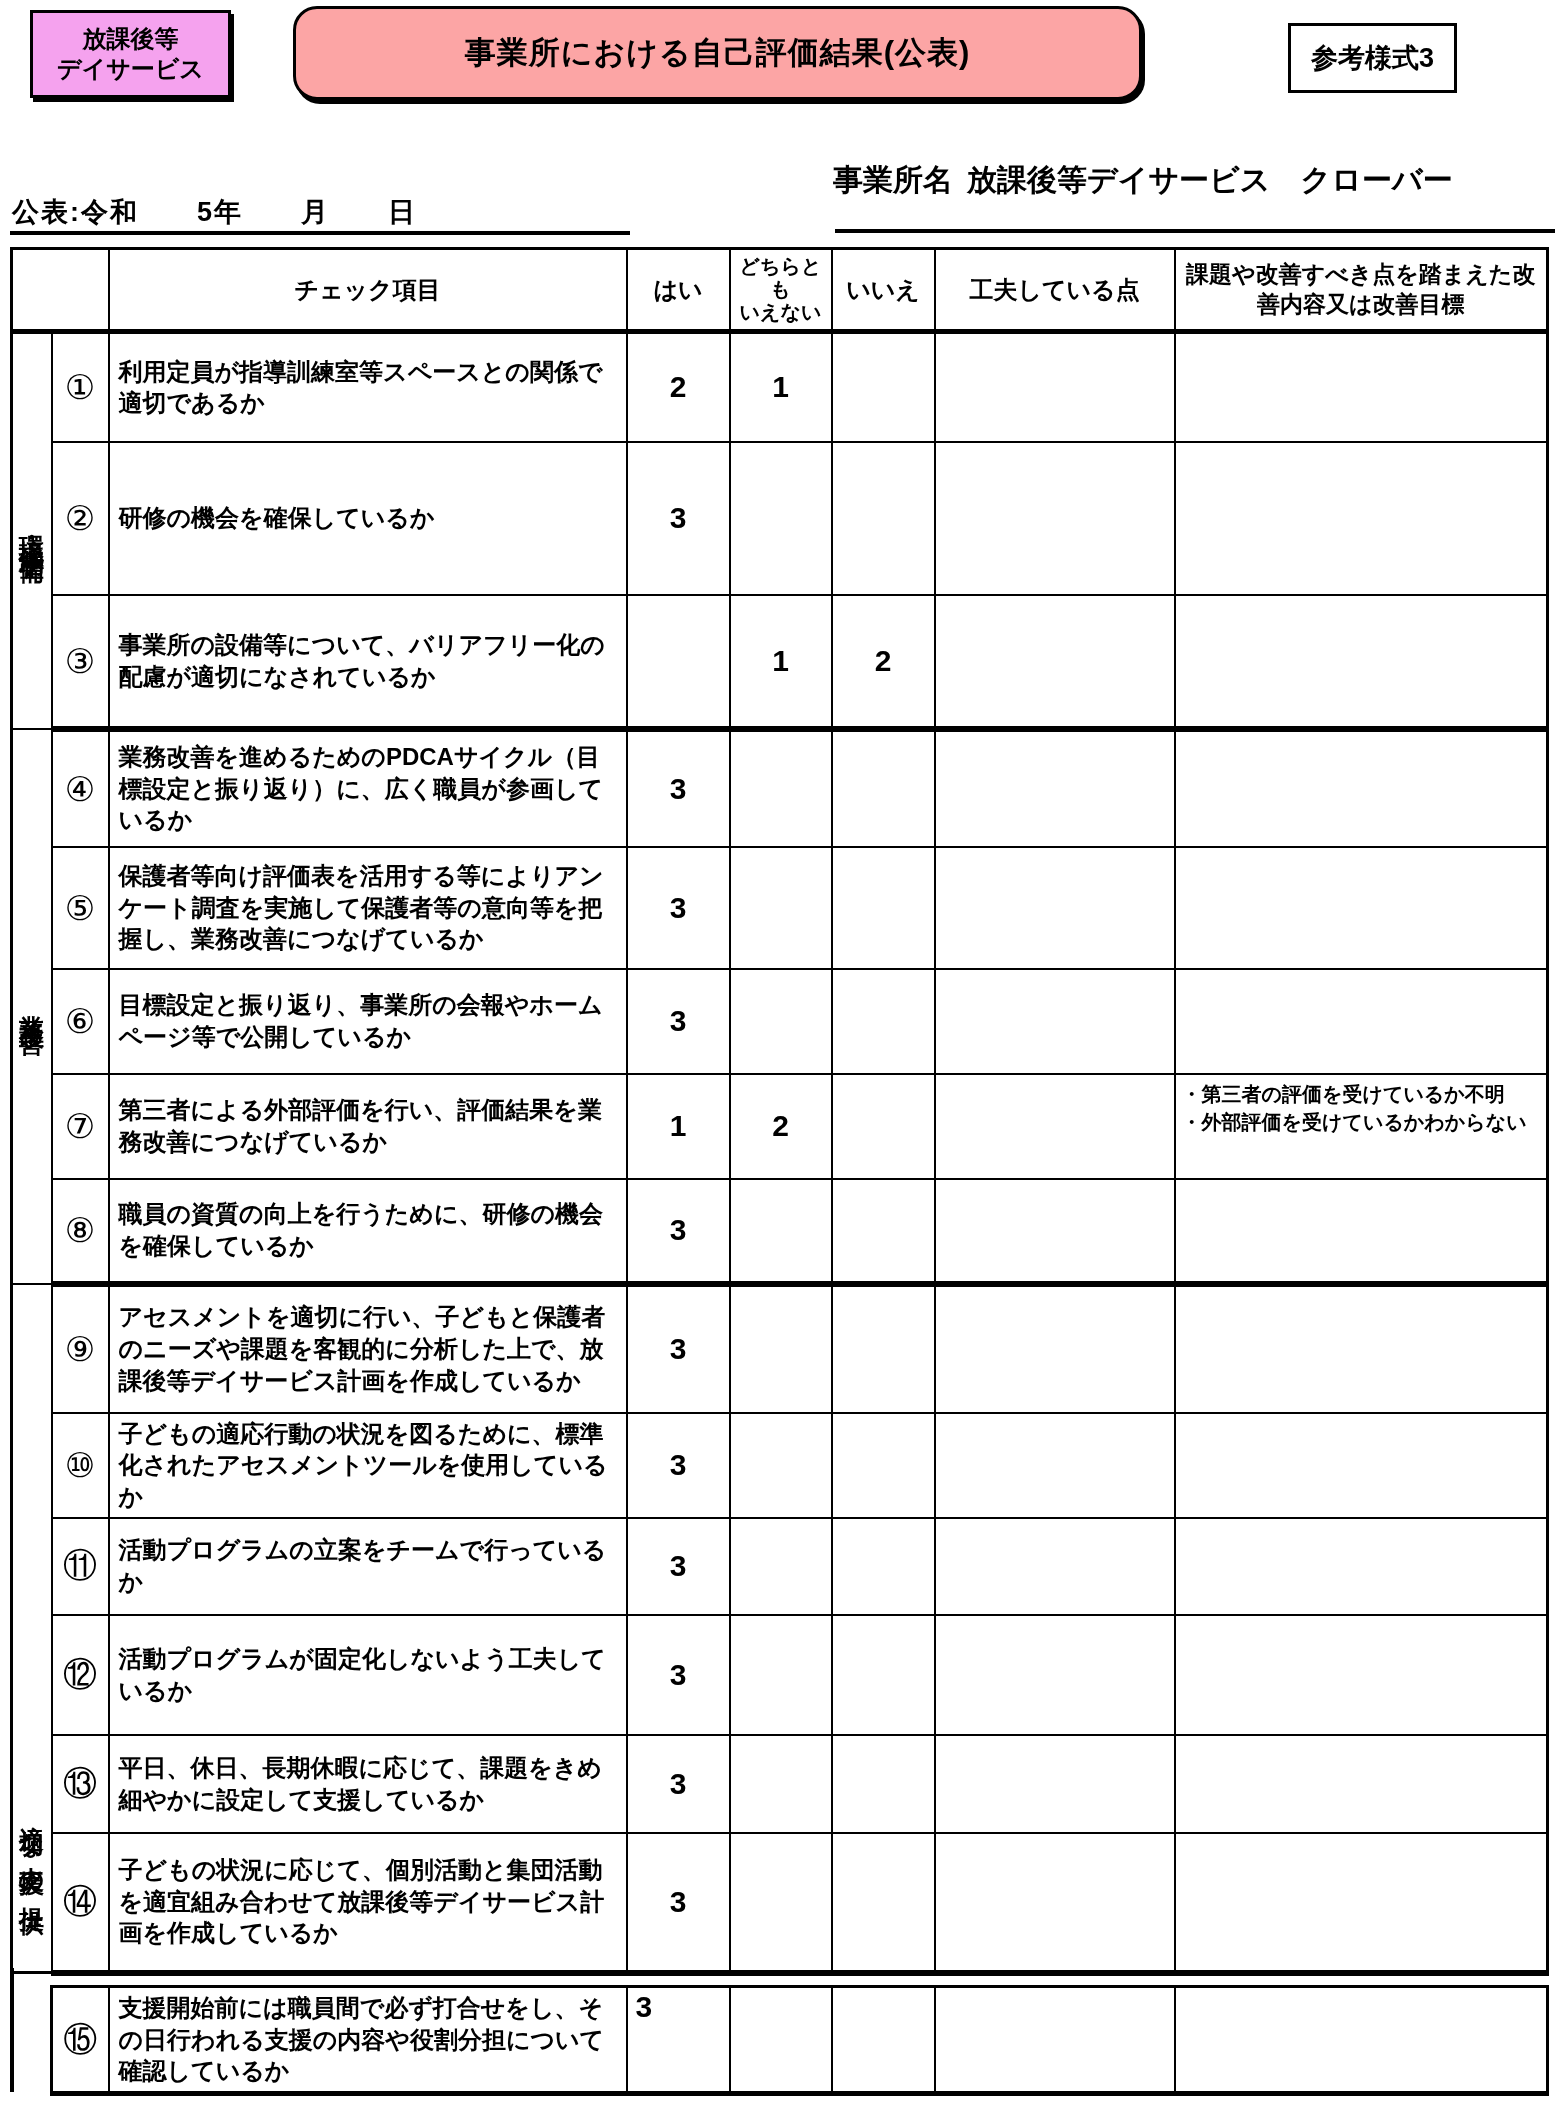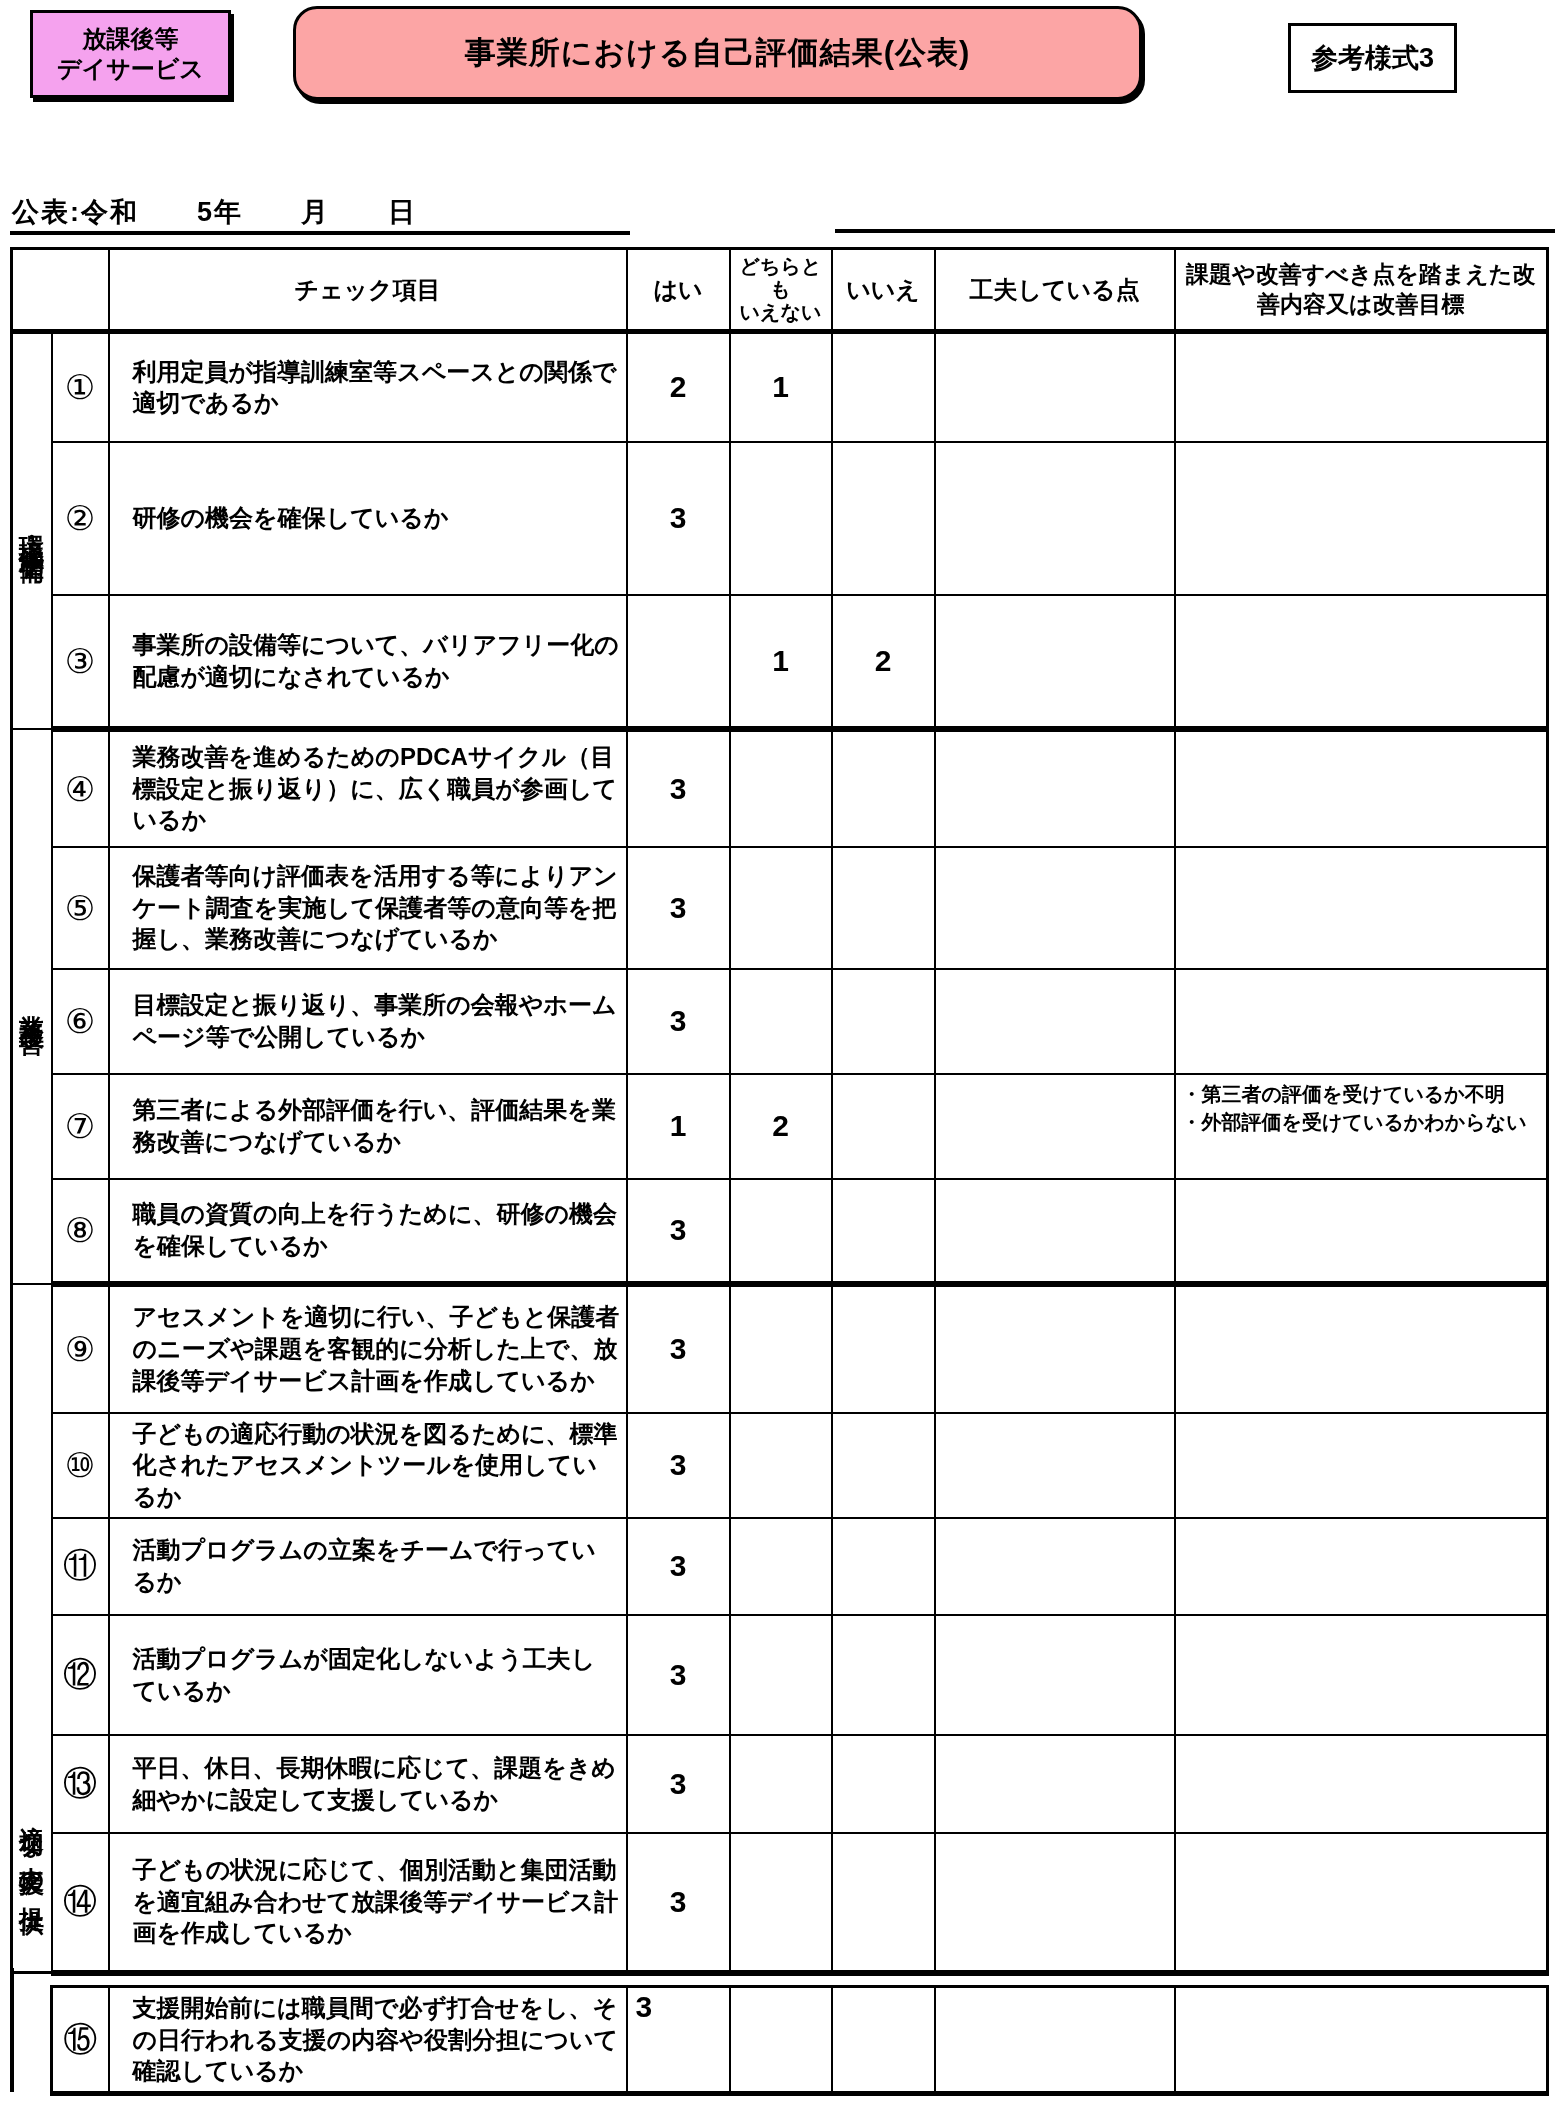--- a/index.html
+++ b/index.html
@@ -56,21 +56,21 @@
   .sec-end td{border-bottom-width:6px;}
   .cat{text-align:center;vertical-align:middle;padding:0;}
   .cat .vtext{
     writing-mode:vertical-rl;text-orientation:upright;
     display:inline-block;font-size:25px;font-weight:600;line-height:1.05;letter-spacing:4px;
   }
   .cat-low{vertical-align:bottom;padding-bottom:72px;}
   .num{text-align:center;vertical-align:middle;font-size:34px;font-weight:400;}
   .item{
     text-align:left;vertical-align:middle;
-    font-size:24px;font-weight:600;line-height:1.32;padding:4px 6px 4px 23px;
+    font-size:24px;font-weight:600;line-height:1.32;padding:4px 6px 4px 9px;
   }
   .val{text-align:center;vertical-align:middle;font-size:30px;font-weight:600;}
   .note{
     text-align:left;vertical-align:top;
     font-size:20px;font-weight:600;line-height:1.4;padding:5px 4px 0 6px;white-space:pre-line;
   }
   .val-top{text-align:left;vertical-align:top;font-size:30px;font-weight:600;padding:2px 0 0 8px;}
   .stub-line{position:absolute;left:10px;top:1968px;width:4px;height:124px;background:#000;}
 </style>
 </head>
@@ -85,20 +85,23 @@
   <div class="title-box" style="background-color: #fca5a5;">
     <span>事業所における自己評価結果(公表)</span>
   </div>
   <div class="ref-box">
     <span>参考様式3</span>
   </div>
 
   <div class="publish-line">公表:令和　　5年　　月　　日</div>
   <div class="publish-underline"></div>
 
+  <div class="office-line">
+    <span>事業所名</span><span class="gap"></span><span>放課後等デイサービス　クローバー</span>
+  </div>
   <div class="office-underline"></div>
 
   <table class="main-table">
     <colgroup>
       <col style="width:40px">
         <col style="width:57px">
         <col style="width:518px">
       <col style="width:103px">
         <col style="width:102px">
         <col style="width:103px">

